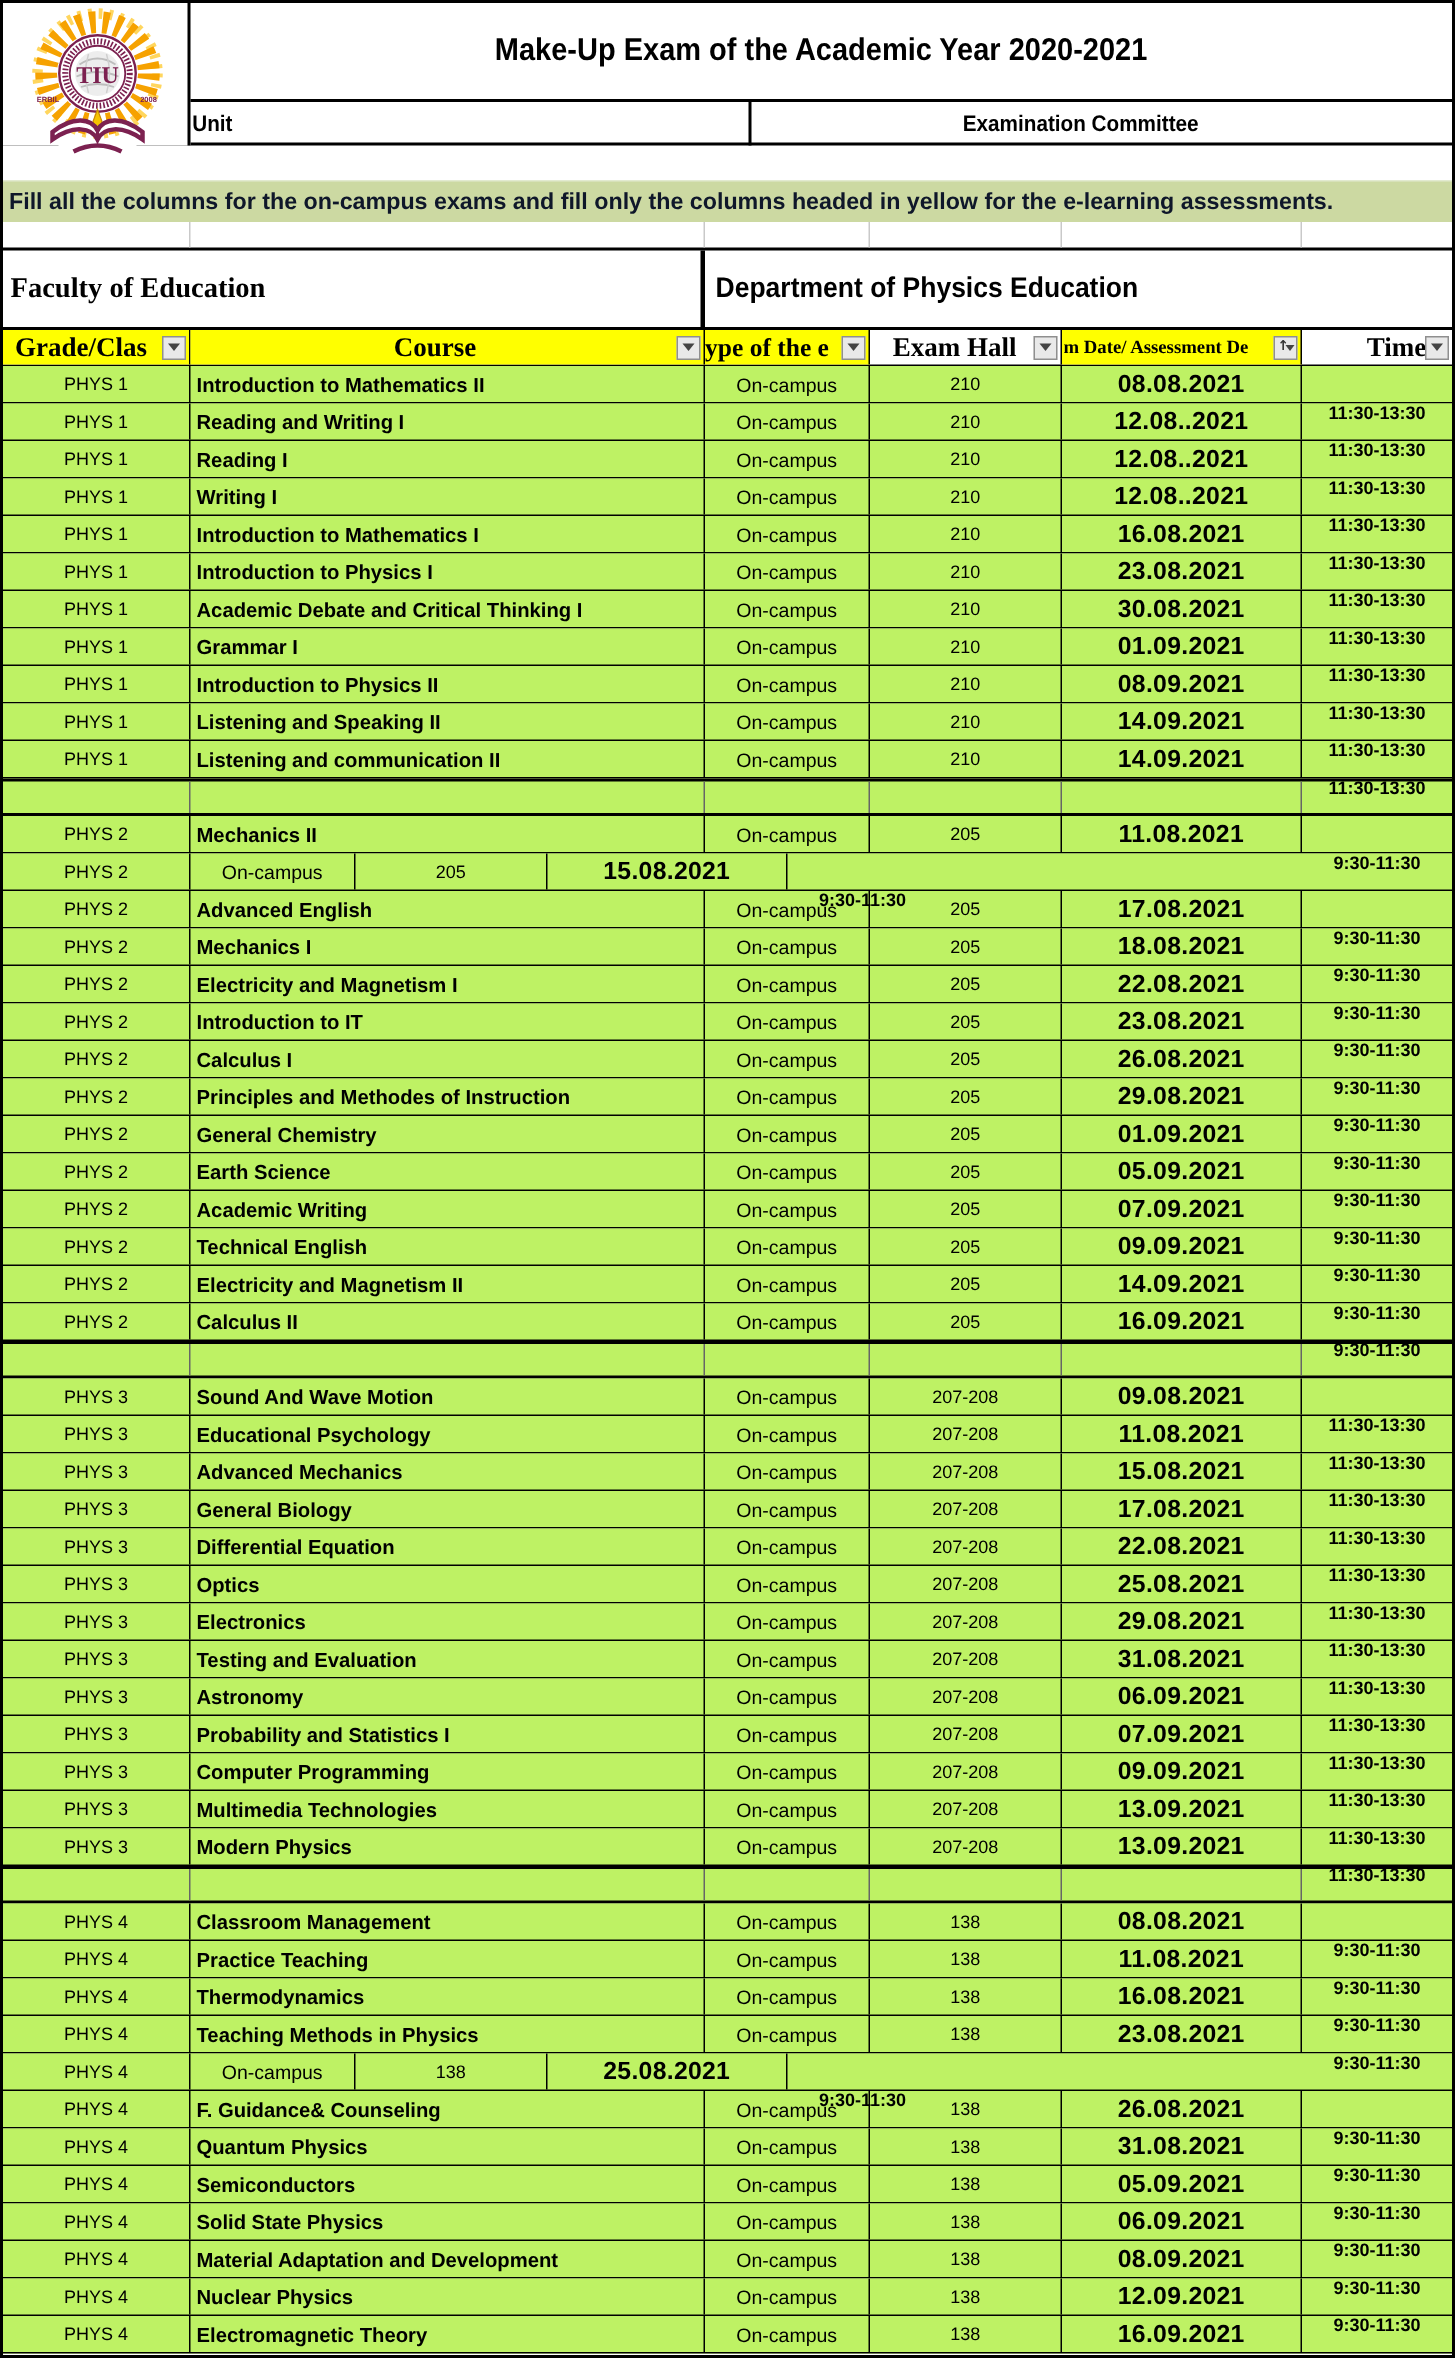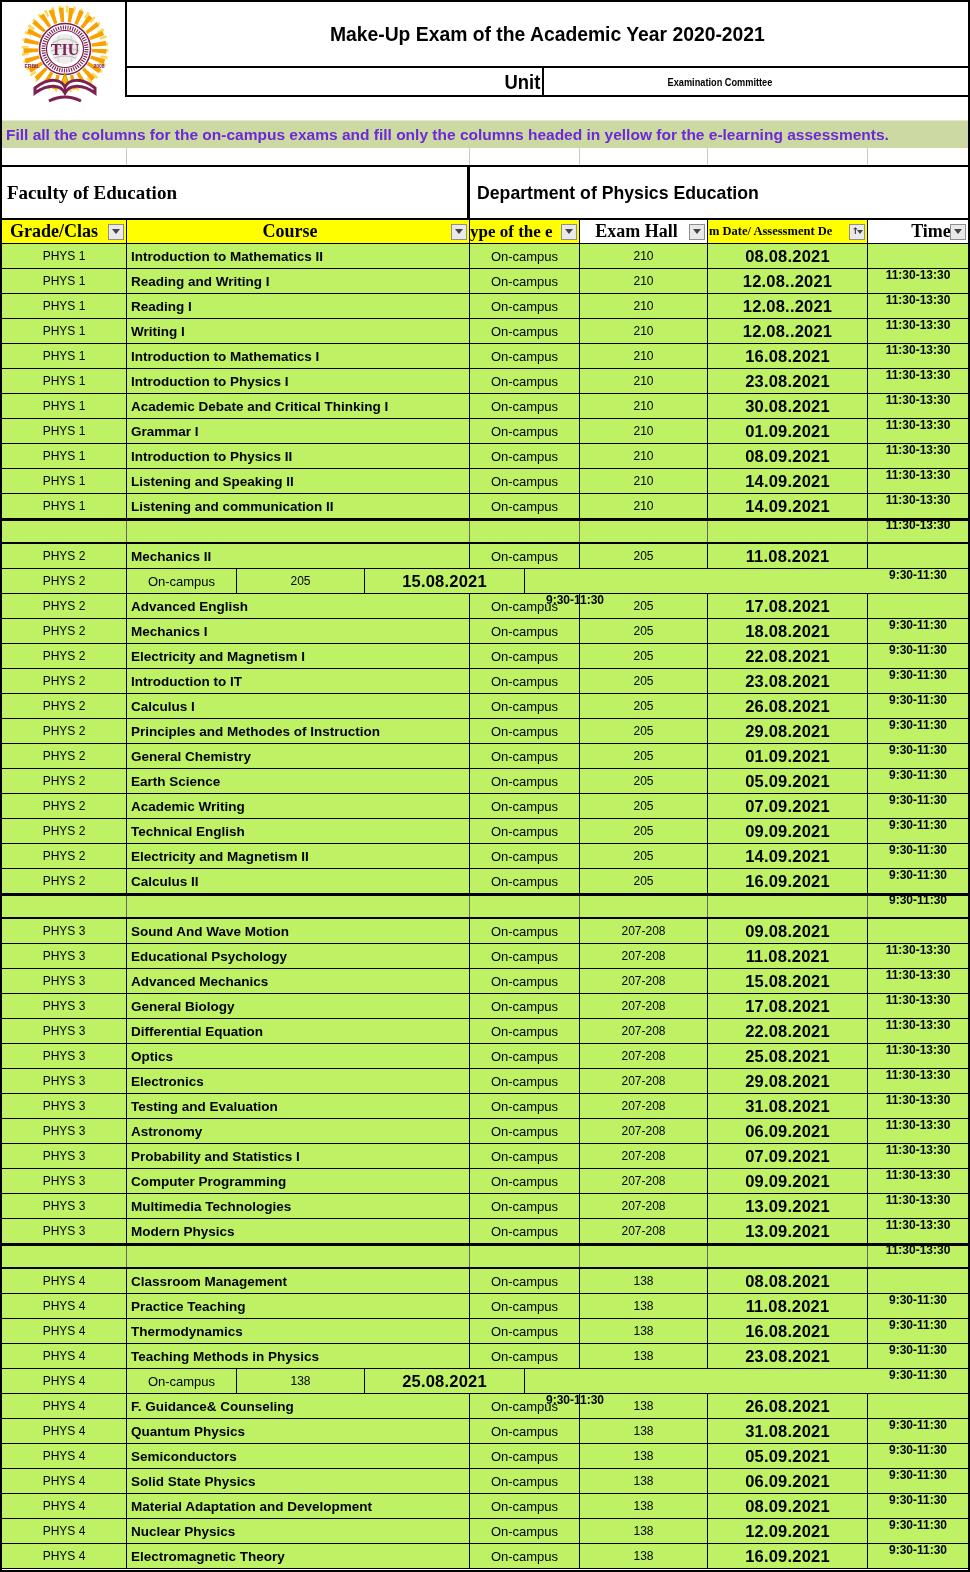--- a/index.html
+++ b/index.html
@@ -16,30 +16,30 @@
   }
   .narrow { display:inline-block; transform: scaleX(0.92); transform-origin: center; white-space: nowrap; }
   .narrowL { display:inline-block; transform: scaleX(0.93); transform-origin: left center; white-space: nowrap; }
 
   
   .top { position: relative; height: 95px; border-bottom: 2px solid #000; }
   .logo-cell { position:absolute; left:0; top:0; width:125px; height:95px; border-right:2px solid #000; background:#fff; }
   .title-cell { position:absolute; left:125px; right:0; top:0; height:66px; border-bottom:2px solid #000;
                 display:flex; align-items:center; justify-content:center; }
   .title-cell .t { font-weight:bold; font-size:21px; }
-  .unit-cell { position:absolute; left:125px; top:66px; width:417px; height:29px; border-right:2px solid #000;
-               display:flex; align-items:center; justify-content:flex-end; font-weight:bold; font-size:20px; }
+  .unit-cell { position:absolute; left:125px; top:66px; width:374px; height:29px; border-right:2px solid #000;
+               display:flex; align-items:center; justify-content:flex-start; font-weight:bold; font-size:15px; }
   .committee-cell { position:absolute; left:470px; right:0; top:66px; height:29px;
-               display:flex; align-items:center; justify-content:center; font-weight:bold; font-size:10px; }
+               display:flex; align-items:center; justify-content:center; font-weight:bold; font-size:15px; }
   .logo-wrap { position:absolute; left:7px; top:3px; width:112px; height:104px; z-index:5; }
 
   
   .gap-row { height: 23px; }
   .notice { height: 28px; line-height:27px; background:#ccd9a2; border-top:1px solid #e2ead0;
-            font-weight:bold; font-size:15.5px; color:#6d28d9; padding-left:4px; white-space:nowrap; overflow:hidden; }
+            font-weight:bold; font-size:15.5px; color:#0f172a; padding-left:4px; white-space:nowrap; overflow:hidden; }
   .grid-strip { height: 17px; display:flex; }
   .grid-strip .gcell { border-right:1px solid #c9c9c9; height:100%; }
   .grid-strip .gcell:last-child { border-right:none; }
 
   
   .fac-row { height:55px; border-top:2px solid #000; border-bottom:2px solid #000; display:flex;text-align:right; }
   .fac-left { width:468px; border-right:3px solid #000; display:flex; align-items:center; padding-left:5px;
               font-family:"Liberation Serif", serif; font-weight:bold; font-size:19px; }
   .fac-right { flex:1; display:flex; align-items:center; padding-left:7px; font-weight:bold; font-size:19px; }
 

